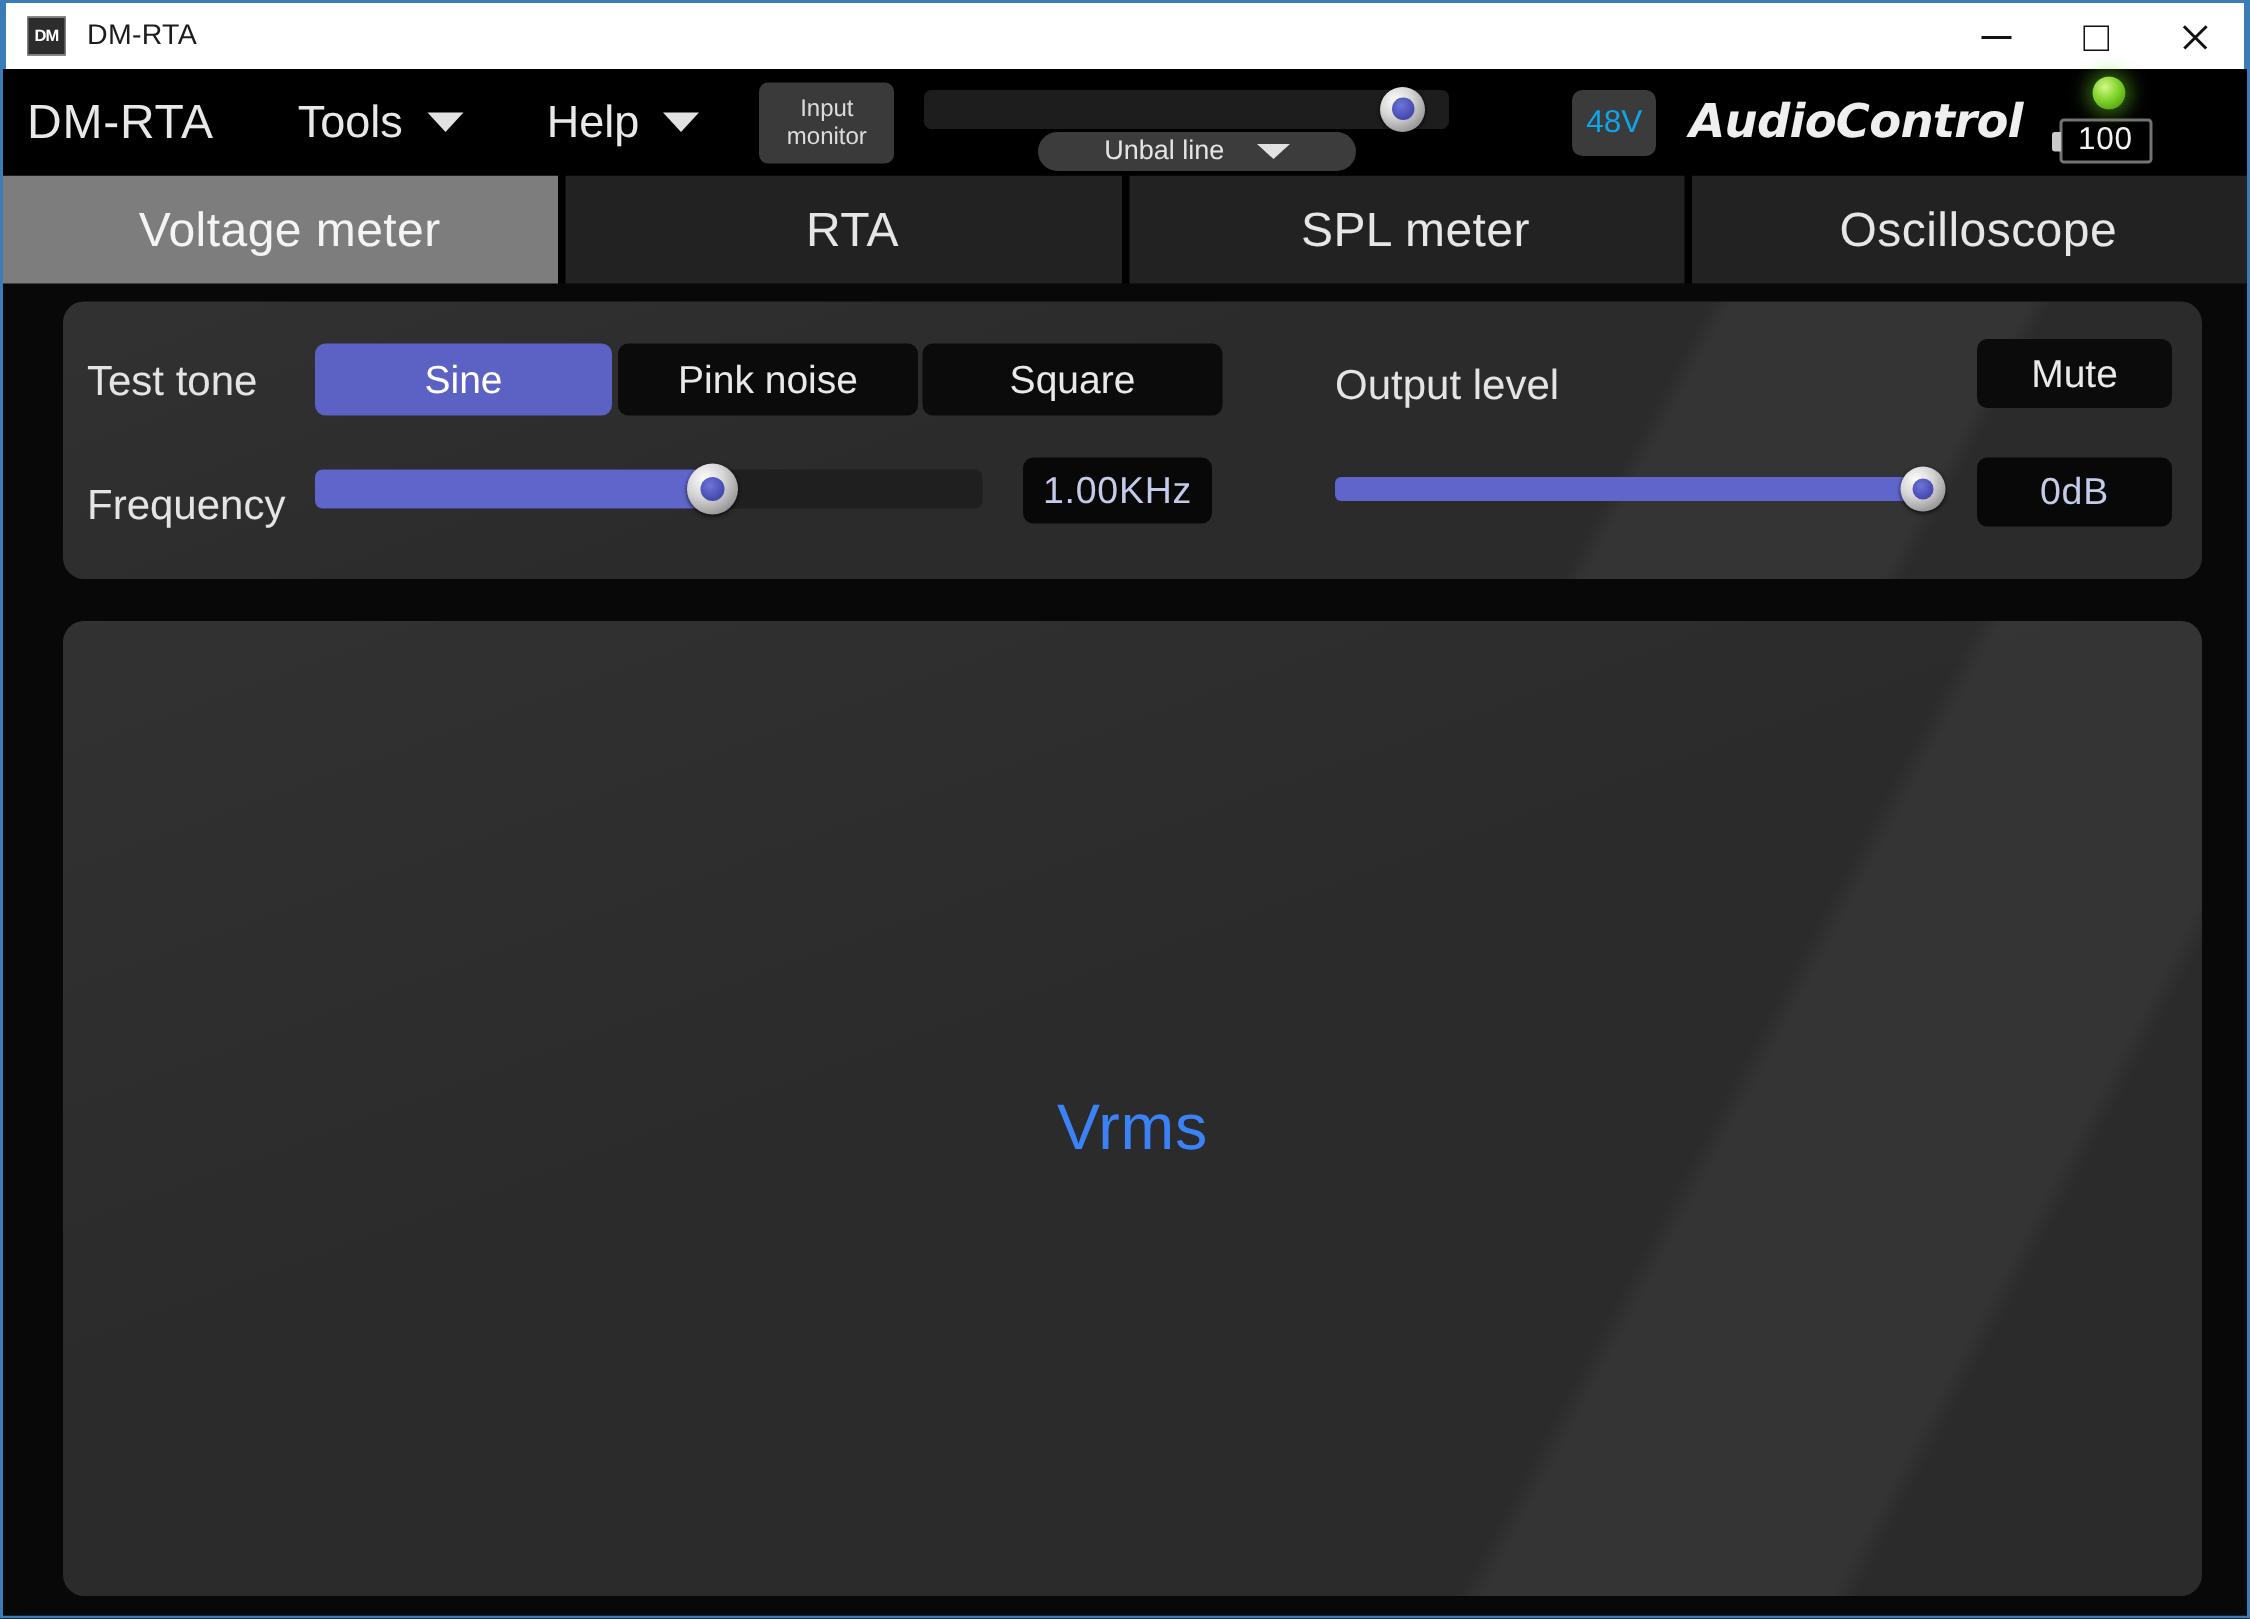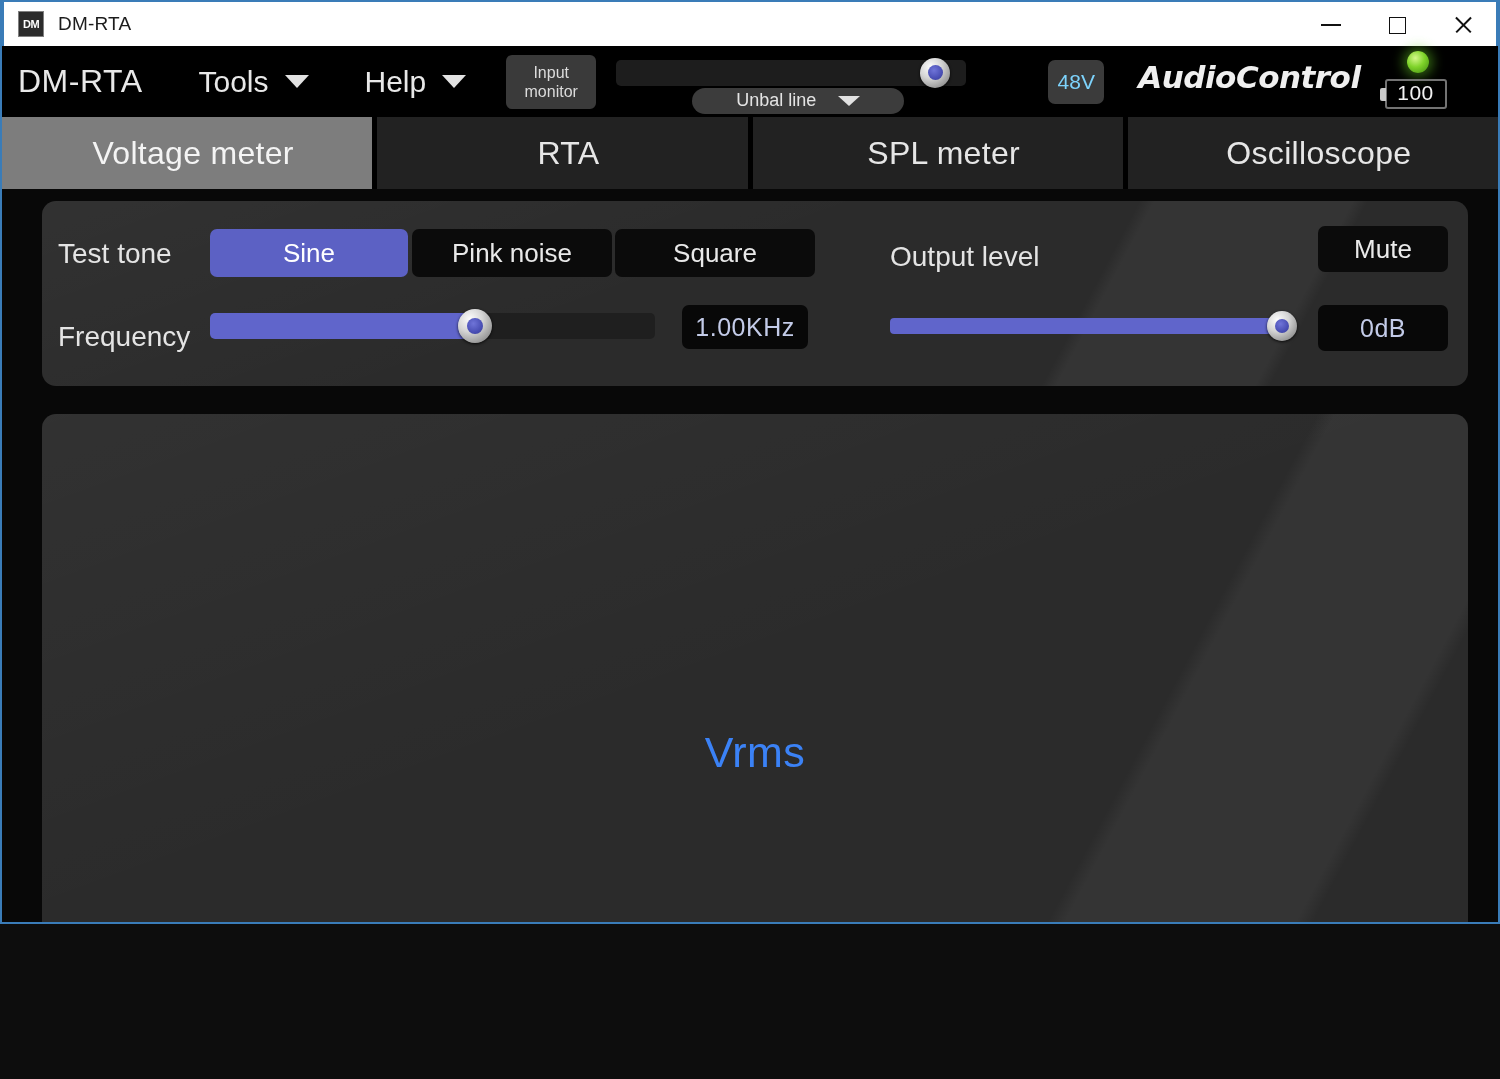--- a/index.html
+++ b/index.html
@@ -8,21 +8,21 @@
     width: 1500px;
     height: 1079px;
     overflow: hidden;
     background: #0d0d0d;
     font-family: "Liberation Sans", sans-serif;
   }
 
   #app {
     position: relative;
     width: 1500px;
-    height: 924px;
+    height: 1079px;
     background: #000;
     border: 2px solid #3a7cb8;
     border-top: none;
     overflow: hidden;
   }
 
   
   .titlebar {
     position: relative;
     height: 46px;
@@ -169,27 +169,26 @@
     border-left: 11px solid transparent;
     border-right: 11px solid transparent;
     border-top: 10px solid #e2e2e2;
   }
   .phantom {
     margin-left: 82px;
     width: 56px; height: 44px;
     background: #3b3b3b;
     border-radius: 7px;
     display: flex; align-items: center; justify-content: center;
-    color: #7dd3fc;
+    color: #0ea5e9;
     font-size: 21px;
   }
   .ac-logo {
-    margin-left: 34px;
-    display: flex;
-    flex-direction: column;
+    margin-left: 22px;
+    display: flex;
     align-items: flex-end;
   }
   .ac-logo-text {
     font-family: "DejaVu Sans", sans-serif;
     font-weight: bold;
     font-style: italic;
     font-size: 31px;
     color: #efefef;
     letter-spacing: -0.5px;
     line-height: 1;

